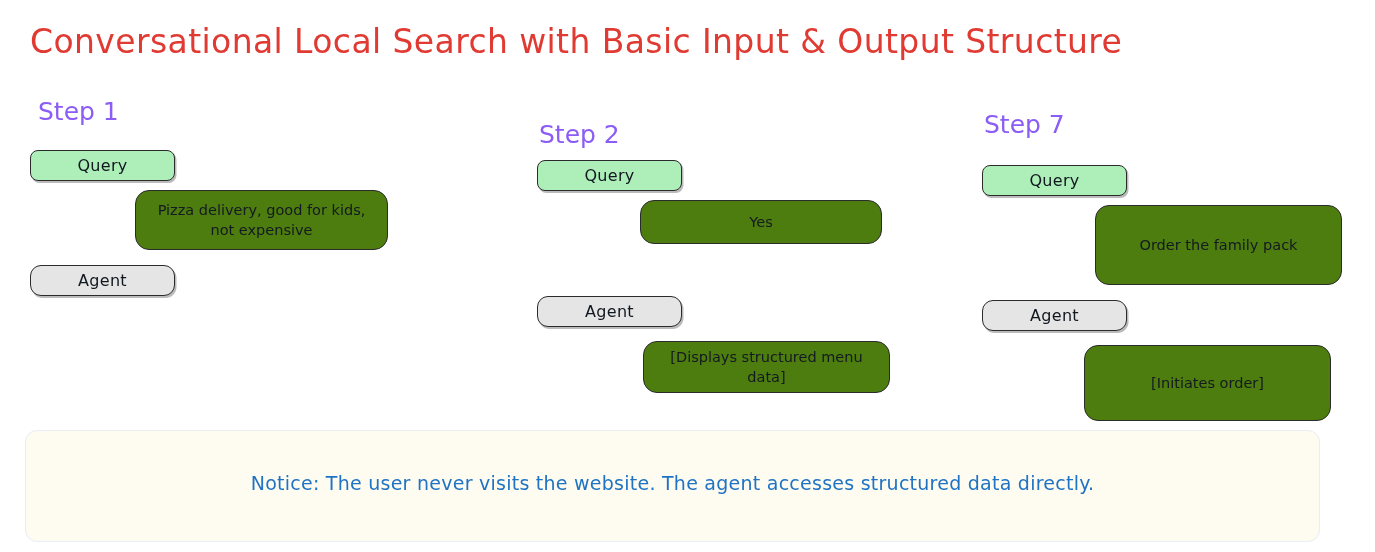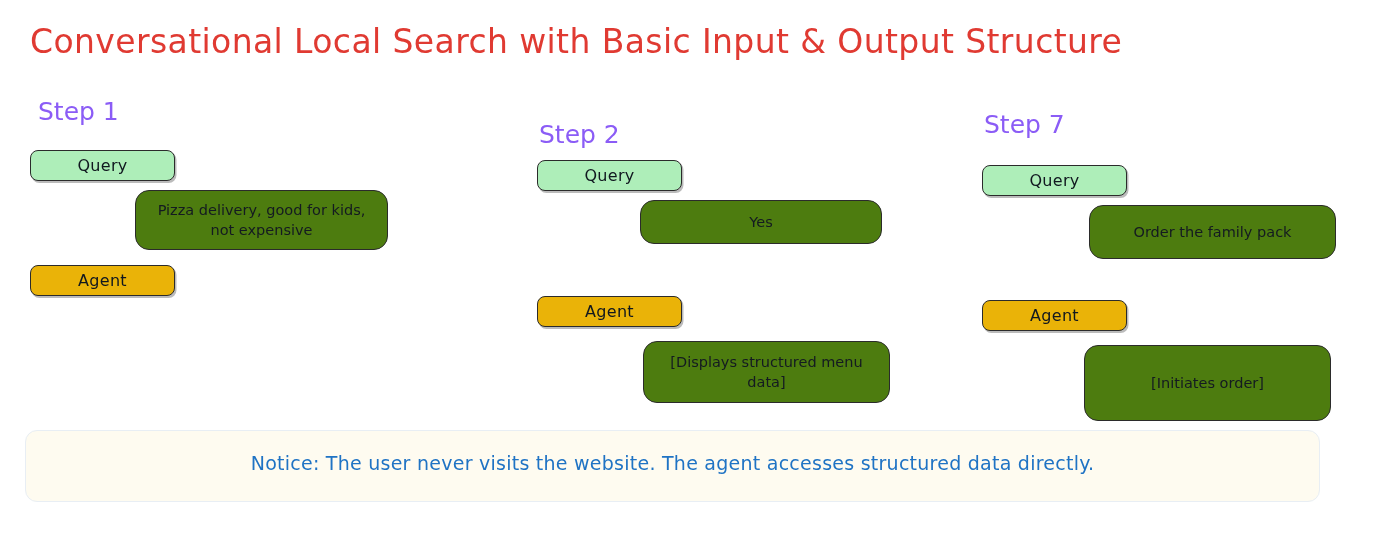--- a/index.html
+++ b/index.html
@@ -62,21 +62,21 @@
     display: flex;
     align-items: center;
     justify-content: center;
     font-family: "DejaVu Sans", sans-serif;
     font-size: 16px;
     color: #10171f;
     letter-spacing: 0.3px;
     box-sizing: border-box;
   }
   .role-badge.query { background: #aeeeb9; }
-  .role-badge.agent { background: #eab308; }
+  .role-badge.agent { background: #e5e5e5; border-radius: 11px; }
   .role-badge .badge-label { pointer-events: none; }
 
   #step-column-1 .role-badge.query { left: 12px; top: 150px; }
   #step-column-1 .role-badge.agent { left: 12px; top: 265px; }
   #step-column-2 .role-badge.query { left: 17px; top: 160px; }
   #step-column-2 .role-badge.agent { left: 17px; top: 296px; }
   #step-column-3 .role-badge.query { left: 17px; top: 165px; }
   #step-column-3 .role-badge.agent { left: 17px; top: 300px; }
 
   
@@ -94,32 +94,32 @@
     font-family: "DejaVu Sans", sans-serif;
     font-size: 14.5px;
     line-height: 1.38;
     color: #141a21;
   }
 
   #bubble-s1-query { left: 117px; top: 190px; width: 253px; height: 60px; }
   #bubble-s1-agent { left: 115px; top: 305px; width: 253px; height: 93px; }
 
   #bubble-s2-query { left: 120px; top: 200px; width: 242px; height: 44px; }
-  #bubble-s2-agent { left: 123px; top: 341px; width: 247px; height: 62px; }
+  #bubble-s2-agent { left: 123px; top: 341px; width: 247px; height: 52px; }
 
-  #bubble-s3-query { left: 124px; top: 205px; width: 247px; height: 54px; }
+  #bubble-s3-query { left: 130px; top: 205px; width: 247px; height: 80px; }
   #bubble-s3-agent { left: 119px; top: 345px; width: 247px; height: 76px; }
 
   
   #notice-banner {
     position: absolute;
     left: 25px;
     top: 430px;
     width: 1295px;
-    height: 72px;
+    height: 112px;
     background: #fefbf0;
     border: 1px solid #e8eef4;
     border-radius: 12px;
     box-sizing: border-box;
     display: flex;
     align-items: center;
     justify-content: center;
   }
   #notice-text {
     font-family: "DejaVu Sans", sans-serif;

